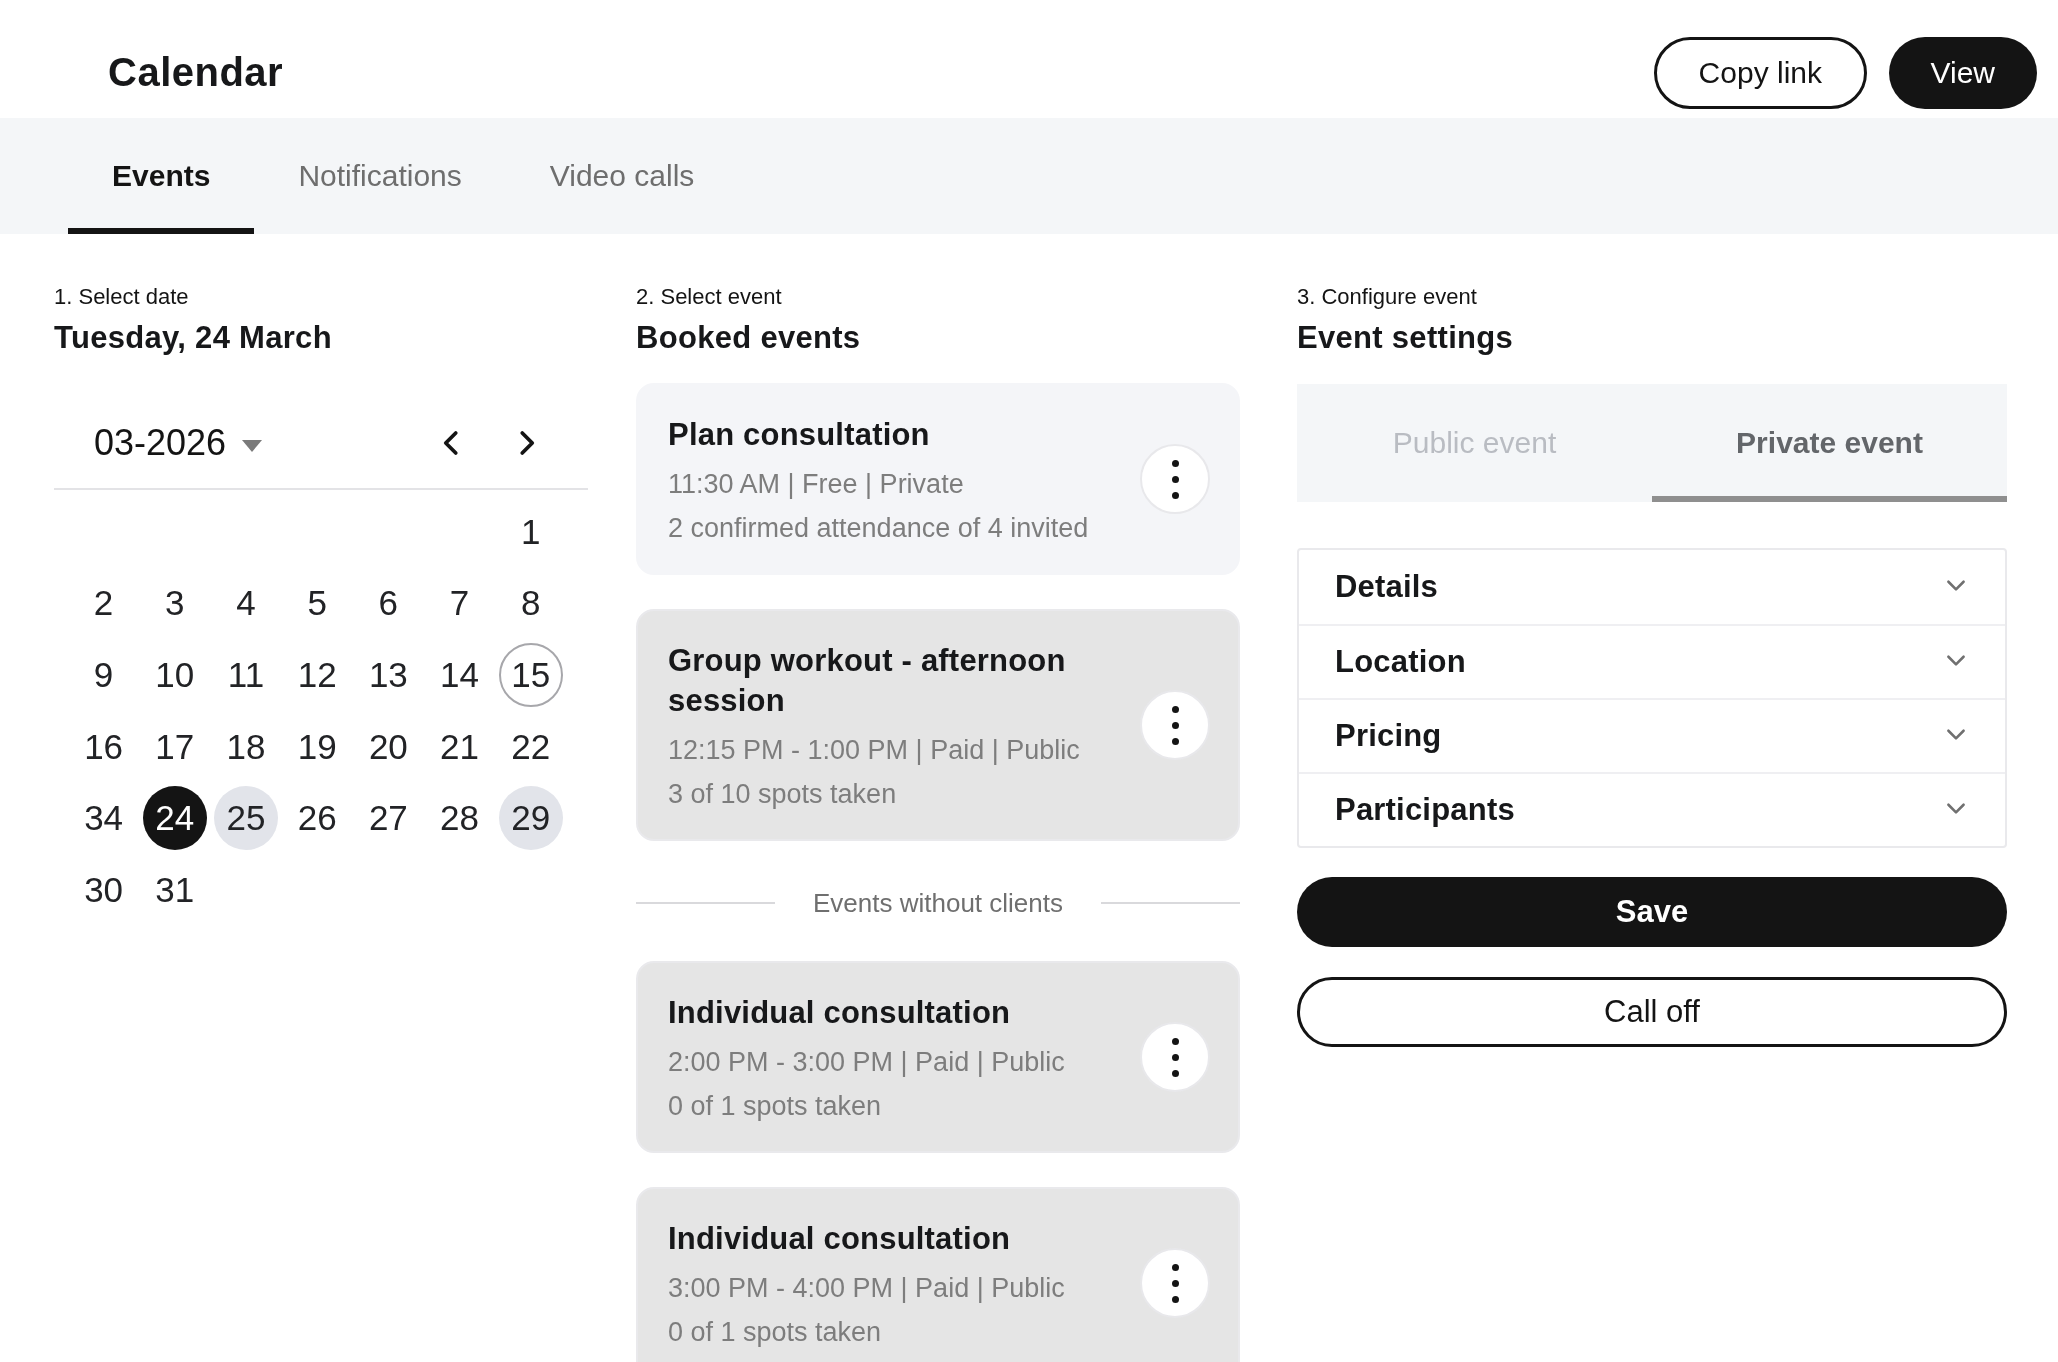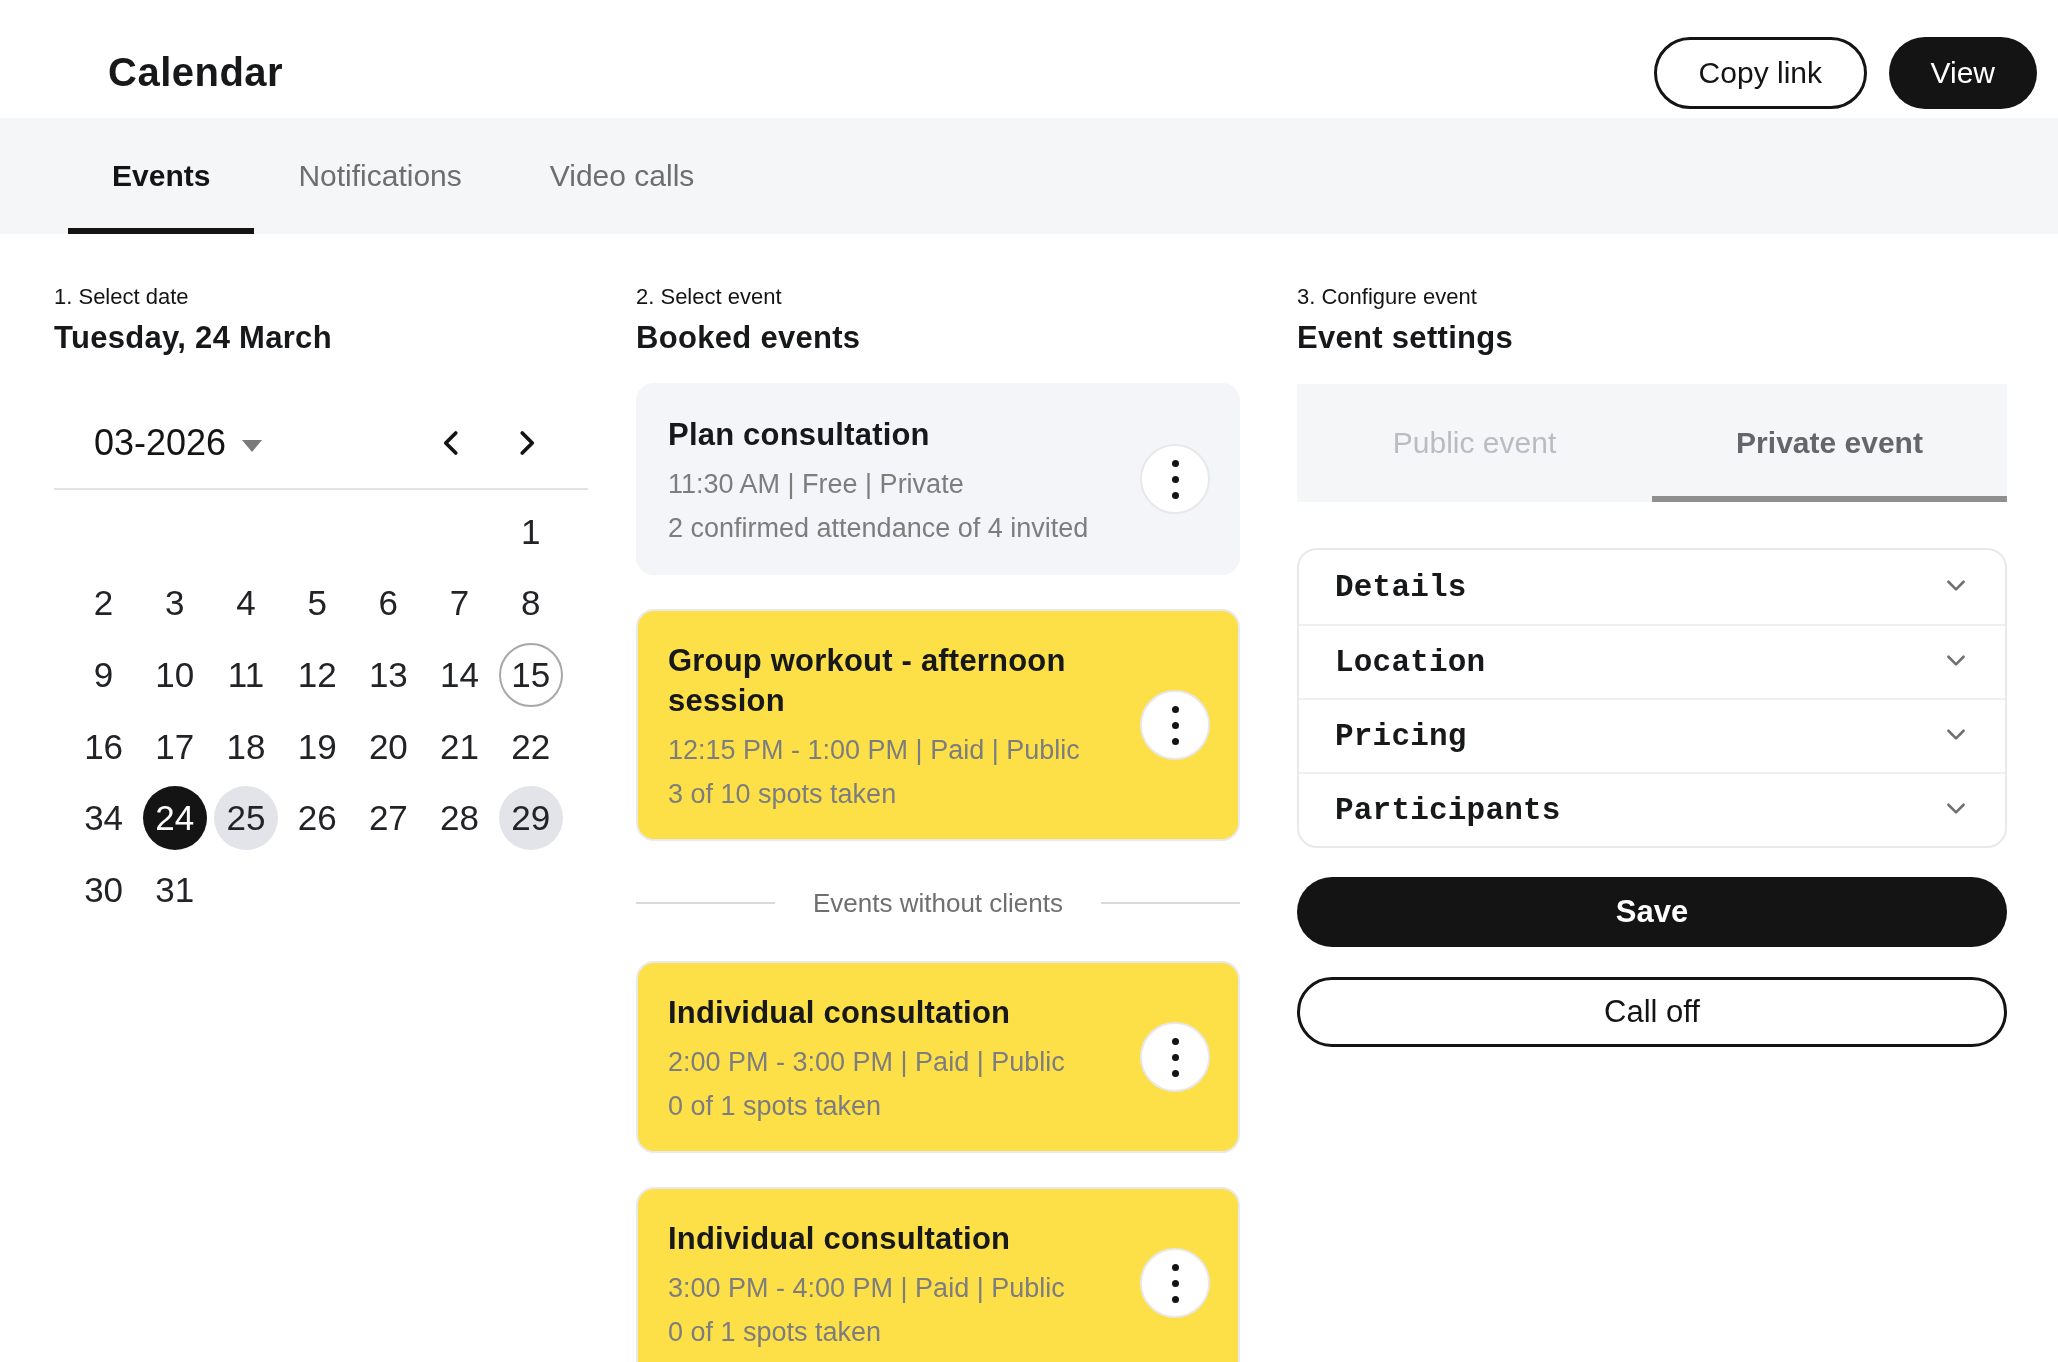--- a/index.html
+++ b/index.html
@@ -53,21 +53,21 @@
   .day-circle { width:64px; height:64px; border-radius:50%; display:flex; align-items:center;
                 justify-content:center; font-size:35px; color:#222326; cursor:pointer; }
   .day.empty .day-circle { cursor:default; }
   .day-circle.selected { background:#141414; color:#fff; }
   .day-circle.muted { background:#e2e4ea; }
   .day-circle.today { border:2px solid #a7a7ab; }
 
   
   .col2 { position:absolute; left:636px; top:284px; width:604px; }
   .cards { position:absolute; top:99px; left:0; width:604px; display:flex; flex-direction:column; }
-  .card { position:relative; border-radius:18px; background:#fde047; border:2px solid #e9e9ec;
+  .card { position:relative; border-radius:18px; background:#e5e5e5; border:2px solid #e9e9ec;
           padding:30px 120px 28px 30px; margin-bottom:34px; cursor:pointer; }
   .card.selected { background:#f4f5f8; border-color:#f4f5f8; }
   .card-title { font-size:31px; font-weight:700; letter-spacing:.2px; line-height:40px; }
   .card-meta { font-size:27px; color:#7d7d7d; line-height:34px; margin-top:12px; }
   .card-info { font-size:27px; color:#7d7d7d; line-height:34px; margin-top:10px; }
   .kebab { position:absolute; right:28px; top:50%; transform:translateY(-50%);
            width:70px; height:70px; border-radius:50%; background:#fff; border:2px solid #e8e8eb;
            display:flex; flex-direction:column; align-items:center; justify-content:center; gap:9px; cursor:pointer; }
   .kebab .dot { width:7px; height:7px; border-radius:50%; background:#141414; }
   .group-divider { display:flex; align-items:center; gap:38px; height:40px; margin:8px 0 38px 0; }
@@ -76,21 +76,21 @@
 
   
   .col3 { position:absolute; left:1297px; top:284px; width:710px; }
   .seg-tabs { position:absolute; top:100px; left:0; width:710px; height:118px;
               background:#f4f6f8; display:flex; }
   .seg-tab { flex:1; display:flex; align-items:center; justify-content:center;
              font-size:30px; color:#b9bcc2; position:relative; cursor:pointer; }
   .seg-tab.active { color:#63666a; font-weight:600; }
   .seg-tab.active::after { content:""; position:absolute; left:0; right:0; bottom:0; height:6px; background:#8f8f8f; }
   .accordion { position:absolute; top:264px; left:0; width:710px; background:#fff;
-               border:2px solid #e9e9ec; border-radius:20px; overflow:hidden;font-family:Liberation Mono, monospace; }
+               border:2px solid #e9e9ec; border-radius:4px; overflow:hidden; }
   .acc-row { height:74px; display:flex; align-items:center; justify-content:space-between;
              padding:0 36px; cursor:pointer; border-top:2px solid #efeff2; }
   .acc-row:first-child { border-top:none; }
   .acc-label { font-size:31px; font-weight:600; letter-spacing:.2px; }
   .chev svg { width:26px; height:26px; stroke:#707070; stroke-width:2.4; fill:none;
               stroke-linecap:round; stroke-linejoin:round; }
   .save-btn { position:absolute; top:593px; left:0; width:710px; height:70px; font-size:31px; font-weight:600; }
   .calloff-btn { position:absolute; top:693px; left:0; width:710px; height:70px; font-size:31px; }
 </style>
 </head>

